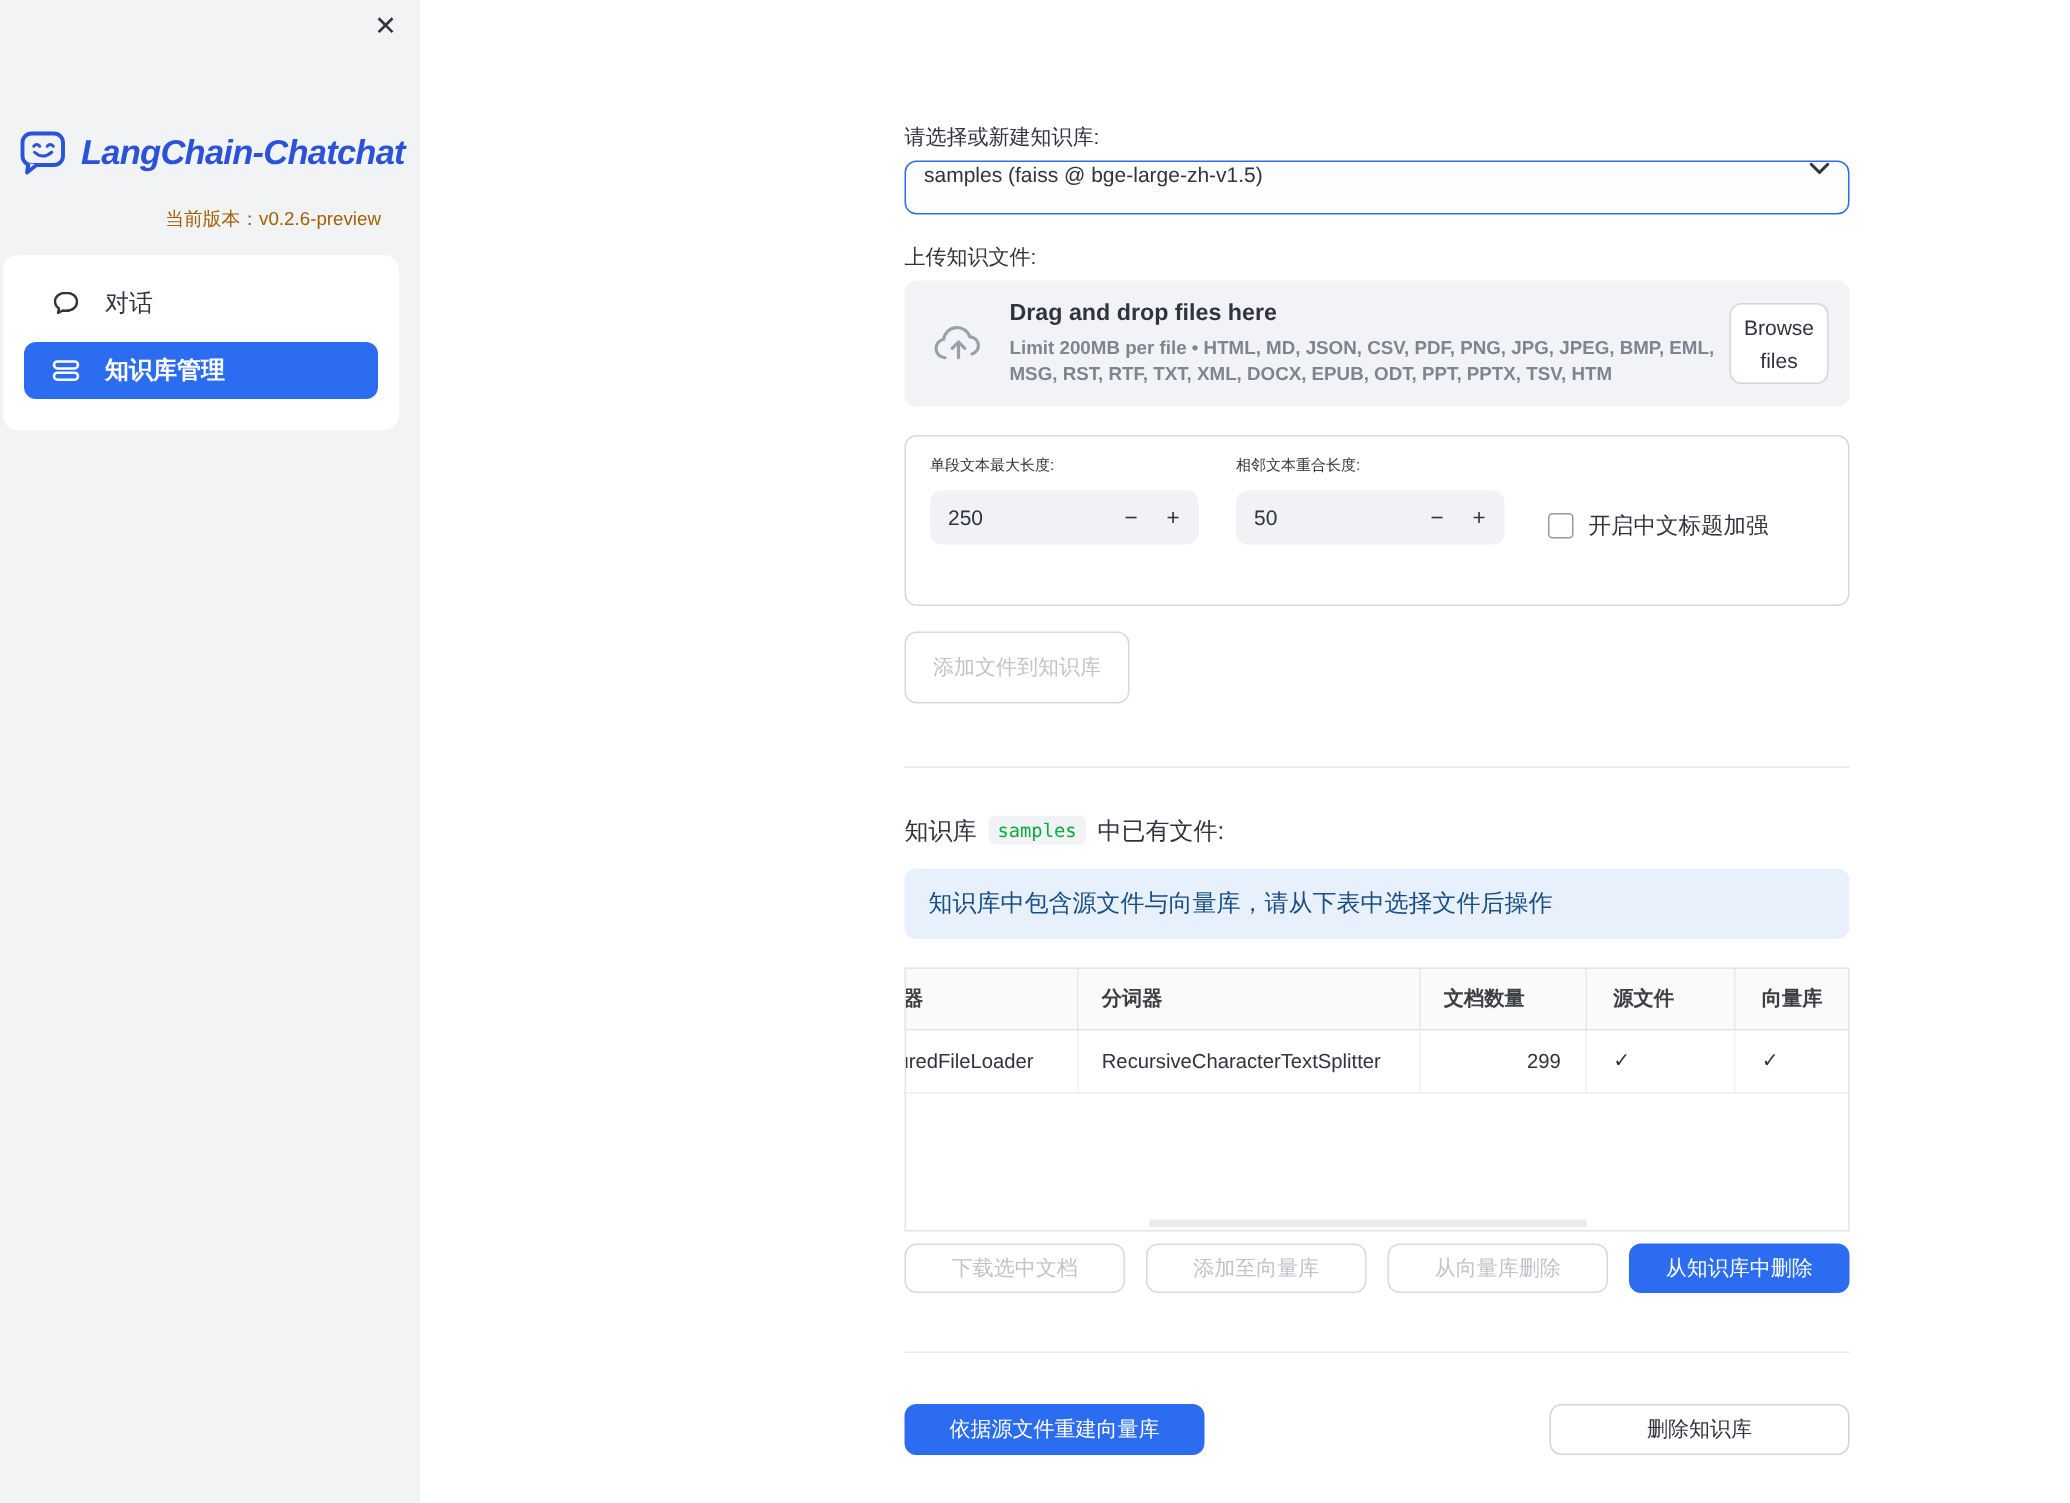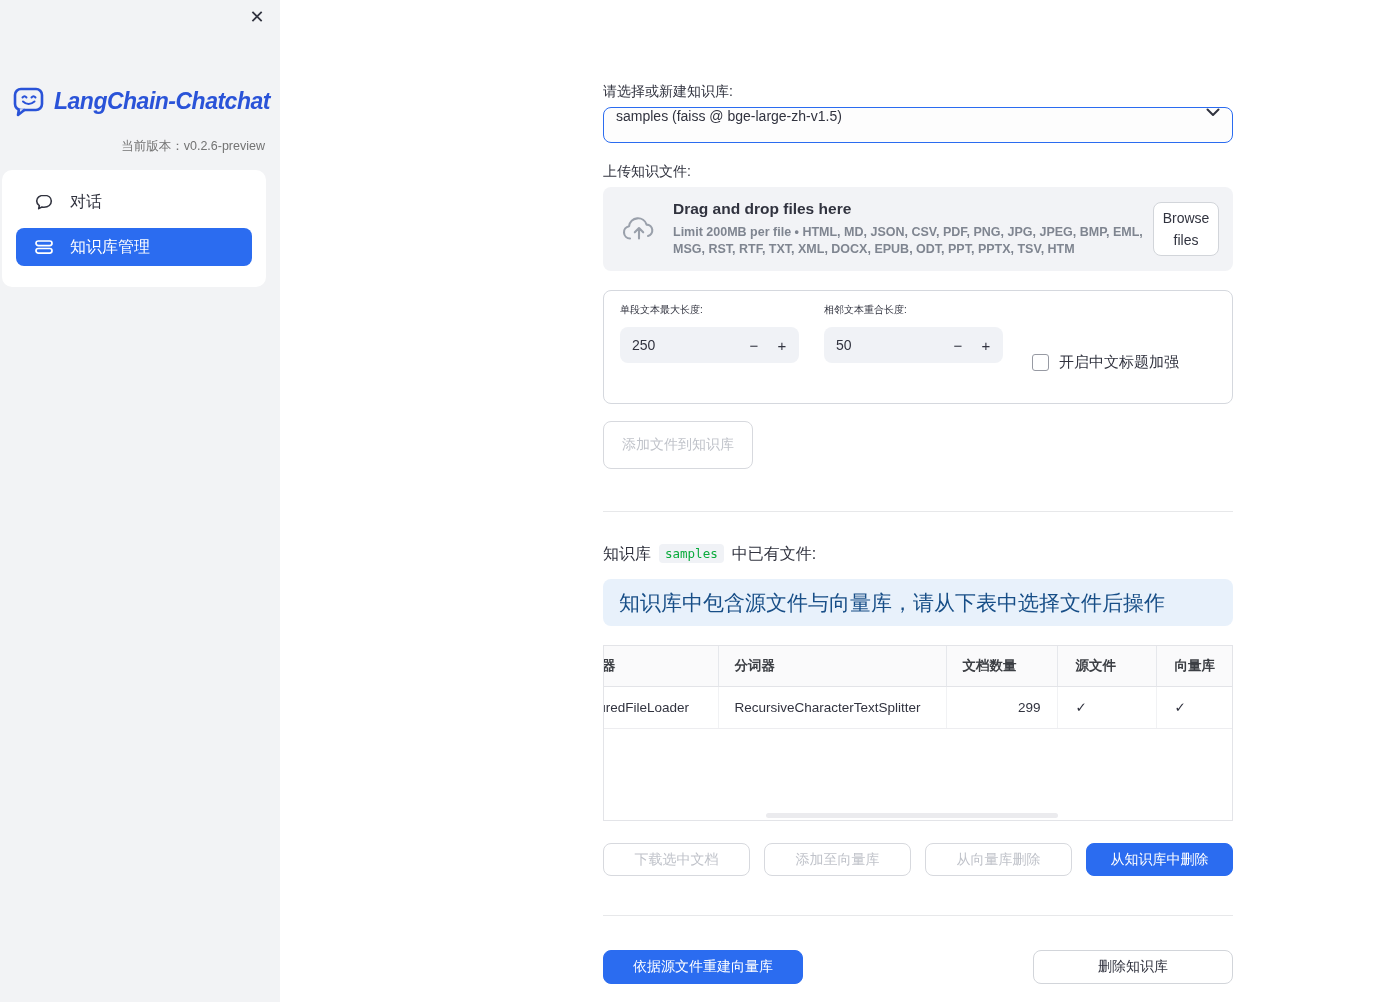--- a/index.html
+++ b/index.html
@@ -5,27 +5,27 @@
   * { box-sizing: border-box; margin: 0; padding: 0; }
   html,body { width:1380px; height:1002px; overflow:hidden; background:#fff;
     font-family:"Liberation Sans","DejaVu Sans",sans-serif; color:#31333f; }
 
   
   .sidebar { position:absolute; left:0; top:0; width:280px; height:1002px; background:#f2f3f5; }
   .close-btn { position:absolute; top:6px; right:12px; width:22px; height:22px; border:none;
     background:transparent; font-size:18px; line-height:22px; color:#31333f; cursor:pointer; }
   .logo-row { position:absolute; left:12px; top:86px; display:flex; align-items:center; gap:8px; }
   .logo-text { font-size:23px; font-weight:700; font-style:italic; color:#2a53d8; letter-spacing:-0.5px; }
-  .version { position:absolute; right:15px; top:138px; font-size:12.5px; color:#737373; }
+  .version { position:absolute; right:26px; top:138px; font-size:12.5px; color:#a16207; }
   .nav-card { position:absolute; left:2px; top:170px; width:264px; height:117px;
     background:#ffffff; border-radius:10px; padding:12px 14px; }
   .nav-item { display:flex; align-items:center; gap:16px; height:40px; padding:0 10px 0 18px;
     border-radius:8px; font-size:16px; cursor:pointer; }
   .nav-item .nicon { display:flex; width:20px; justify-content:center; }
-  .nav-item.active { background:var(--primary); color:#fff; font-weight:400; margin-top:6px; height:38px; }
+  .nav-item.active { background:var(--primary); color:#fff; font-weight:700; margin-top:6px; height:38px; }
 
   
   .content { position:absolute; left:603px; top:0; width:630px; }
   .field-label { font-size:14px; color:#31333f; }
   .lbl1 { margin-top:83px; }
   .selectbox { margin-top:6px; height:36px; background:#fdfdfd; border:1.5px solid var(--primary);
     border-radius:8px; display:flex; align-items:flex-start; justify-content:space-between;
     padding:0 12px 0 12px; font-size:14px; cursor:pointer; }
   .lbl2 { margin-top:20px; }
   .dropzone { margin-top:6px; height:84px; background:#f2f3f6; border-radius:8px;
@@ -42,52 +42,52 @@
   .exp-body { position:relative; height:84px; }
   .num-label { position:absolute; top:12px; font-size:10px; }
   .nl1 { left:16px; } .nl2 { left:220px; }
   .num-input { position:absolute; top:36px; width:179px; height:36px; background:#f0f2f6; border-radius:8px; }
   .ni1 { left:16px; } .ni2 { left:220px; }
   .num-input input { position:absolute; left:12px; top:0; width:100px; height:36px; border:none;
     background:transparent; font-size:14px; color:#31333f; font-family:inherit; }
   .step-btn { position:absolute; top:0; width:30px; height:36px; border:none; background:transparent;
     font-size:15px; color:#31333f; cursor:pointer; }
   .minus { right:30px; } .plus { right:2px; }
-  .chk-row { position:absolute; left:428px; top:62px; display:flex; align-items:center; gap:10px; cursor:pointer; }
+  .chk-row { position:absolute; left:428px; top:50px; display:flex; align-items:center; gap:10px; cursor:pointer; }
   .chk-box { width:17px; height:17px; border:1.5px solid #979aa3; border-radius:3px; background:#fff; }
   .chk-label { font-size:15px; }
 
   .btn { border-radius:8px; font-size:14px; font-family:inherit; cursor:pointer; }
   .btn-disabled { background:#fff; border:1px solid #d7d9de; color:#c0c3ca; cursor:default; }
   .btn-secondary { background:#fff; border:1px solid #d2d5da; color:#31333f; }
   .btn-primary { background:var(--primary); border:1px solid var(--primary); color:#fff; }
   .add-btn { margin-top:17px; height:48px; padding:0 18px; }
 
   .divider { border:none; border-top:1px solid #e7e8ea; }
   .div1 { margin-top:42px; } .div2 { margin-top:39px; }
 
   .kb-heading { margin-top:32px; font-size:16px; display:flex; align-items:flex-start; gap:8px; }
   .code-chip { font-family:"DejaVu Sans Mono","Liberation Mono",monospace; font-size:12.5px;
     color:#09ab3b; background:#f0f2f6; border-radius:4px; padding:2px 6px; }
   .info-box { margin-top:14px; height:47px; background:#e8f1fb; border-radius:8px;
-    display:flex; align-items:center; padding:0 16px; font-size:21px; color:#174e87; }
+    display:flex; align-items:center; padding:0 16px; font-size:16px; color:#174e87; }
 
   .table-wrap { margin-top:19px; height:176px; border:1px solid #e3e4e8; overflow:hidden; position:relative; background:#fff; }
   .tbl { margin-left:-72px; width:714px; border-collapse:collapse; table-layout:fixed; }
   .tbl th { background:#fafafb; height:40px; font-size:13.5px; font-weight:700; color:#3c3f44;
     text-align:left; padding:0 0 0 16px; border-bottom:1px solid #e3e4e8; border-right:1px solid #e6e8ec; }
   .tbl th:last-child { border-right:none; }
   .tbl td { height:42px; font-size:13.5px; color:#31333f; padding:0 0 0 16px;
     border-bottom:1px solid #ededf0; border-right:1px solid #f1f2f4; }
   .tbl td:last-child { border-right:none; }
   .col-num { text-align:right; padding-right:16px !important; }
   .col-flag { padding-left:18px !important; }
   .hscroll { position:absolute; bottom:2px; left:162px; width:292px; height:5px; background:#ebebee; border-radius:3px; }
 
-  .actions-row { margin-top:22px; display:flex; gap:14px; }
+  .actions-row { margin-top:8px; display:flex; gap:14px; }
   .actions-row .btn { flex:1; height:33px; }
 
   .footer-row { margin-top:34px; display:flex; justify-content:space-between; }
   .footer-row .btn { width:200px; height:34px; }
 
   :root { --primary:#2b6cf0; }
   svg { display:block; }
 </style>
 </head>
 <body>

